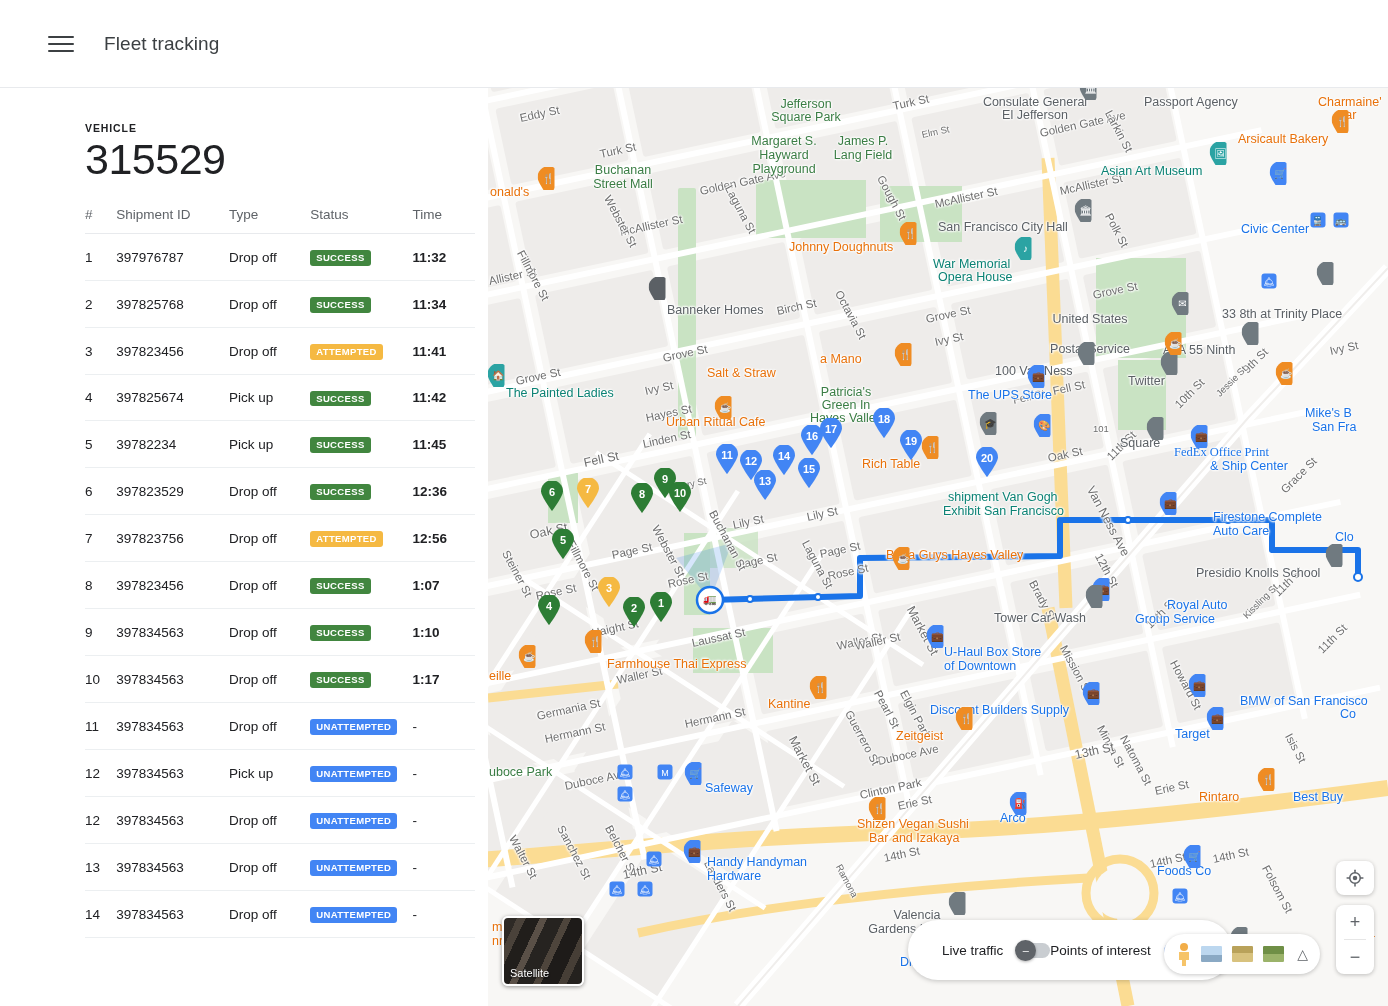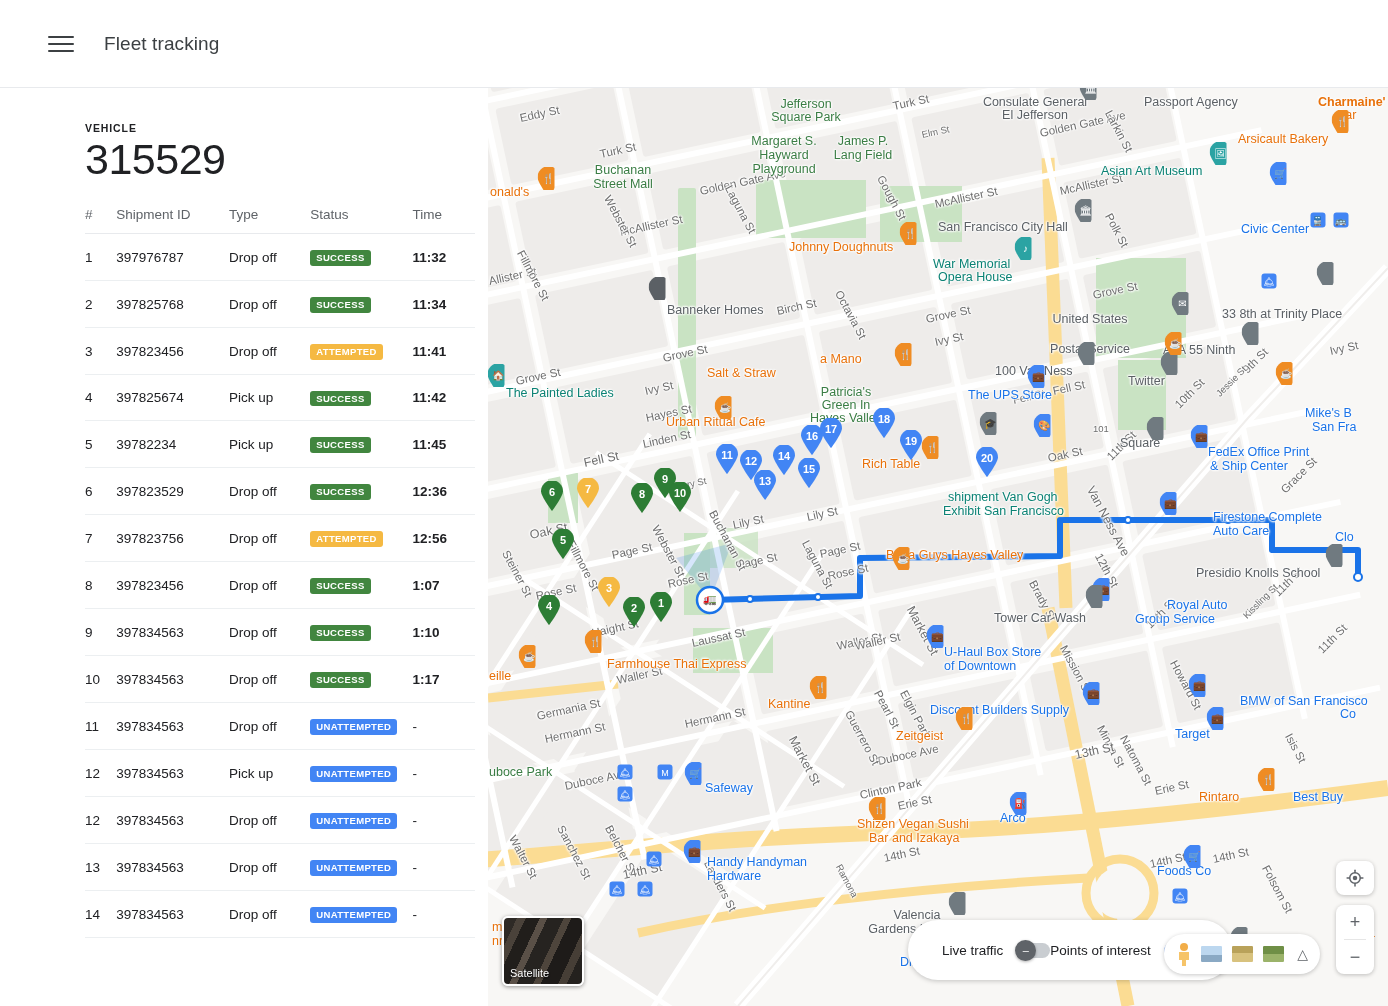--- a/index.html
+++ b/index.html
@@ -581,21 +581,21 @@
         <div class="mlabel poi-green ctr lg" style="left: 296px; top: 74px;">Playground</div>
         <div class="mlabel poi-green ctr lg" style="left: 375px; top: 46px;">James P.</div>
         <div class="mlabel poi-green ctr lg" style="left: 375px; top: 60px;">Lang Field</div>
         <div class="mlabel poi-green ctr lg" style="left: 135px; top: 75px;">Buchanan</div>
         <div class="mlabel poi-green ctr lg" style="left: 135px; top: 89px;">Street Mall</div>
         <div class="mlabel poi-biz lg" style="left: 2px; top: 97px;">onald's</div>
         <div class="mlabel poi-biz lg" style="left: 301px; top: 152px;">Johnny Doughnuts</div>
         <div class="mlabel poi-gray ctr lg" style="left: 547px; top: 7px;">Consulate General</div>
         <div class="mlabel poi-gray ctr lg" style="left: 547px; top: 20px;">El Jefferson</div>
         <div class="mlabel poi-gray lg" style="left: 656px; top: 7px;">Passport Agency</div>
-        <div class="mlabel poi-biz lg" style="left: 830px; top: 7px; font-weight: bold;">Charmaine'</div>
+        <div class="mlabel poi-biz lg" style="left: 830px; top: 7px;">Charmaine'</div>
         <div class="mlabel poi-biz lg" style="left: 849px; top: 20px;">Bar</div>
         <div class="mlabel poi-biz lg" style="left: 750px; top: 44px;">Arsicault Bakery</div>
         <div class="mlabel poi-teal lg" style="left: 613px; top: 76px;">Asian Art Museum</div>
         <div class="mlabel poi-gray lg" style="left: 450px; top: 132px;">San Francisco City Hall</div>
         <div class="mlabel poi-blue lg" style="left: 753px; top: 134px;">Civic Center</div>
         <div class="mlabel poi-teal lg" style="left: 445px; top: 169px;">War Memorial</div>
         <div class="mlabel poi-teal lg" style="left: 450px; top: 182px;">Opera House</div>
         <div class="mlabel poi-gray lg" style="left: 179px; top: 215px;">Banneker Homes</div>
         <div class="mlabel poi-gray ctr lg" style="left: 602px; top: 224px;">United States</div>
         <div class="mlabel poi-gray ctr lg" style="left: 602px; top: 254px;">Postal Service</div>
@@ -607,21 +607,21 @@
         <div class="mlabel poi-gray lg" style="left: 507px; top: 276px;">100 Van Ness</div>
         <div class="mlabel poi-blue lg" style="left: 480px; top: 300px;">The UPS Store</div>
         <div class="mlabel poi-gray lg" style="left: 640px; top: 286px;">Twitter</div>
         <div class="mlabel poi-green ctr lg" style="left: 358px; top: 297px;">Patricia's</div>
         <div class="mlabel poi-green ctr lg" style="left: 358px; top: 310px;">Green In</div>
         <div class="mlabel poi-green ctr lg" style="left: 358px; top: 323px;">Hayes Valley</div>
         <div class="mlabel poi-biz lg" style="left: 178px; top: 327px;">Urban Ritual Cafe</div>
         <div class="mlabel poi-blue lg" style="left: 817px; top: 318px;">Mike's B</div>
         <div class="mlabel poi-blue lg" style="left: 824px; top: 332px;">San Fra</div>
         <div class="mlabel poi-biz lg" style="left: 374px; top: 369px;">Rich Table</div>
-        <div class="mlabel poi-blue lg" style="left: 720px; top: 357px;">FedEx Office Print</div>
+        <div class="mlabel poi-blue lg" style="left: 686px; top: 357px; font-family: Liberation Serif, serif;">FedEx Office Print</div>
         <div class="mlabel poi-blue lg" style="left: 722px; top: 371px;">&amp; Ship Center</div>
         <div class="mlabel poi-gray lg" style="left: 632px; top: 348px;">Square</div>
         <div class="mlabel poi-teal lg" style="left: 460px; top: 402px;">shipment Van Gogh</div>
         <div class="mlabel poi-teal lg" style="left: 455px; top: 416px;">Exhibit San Francisco</div>
         <div class="mlabel poi-blue lg" style="left: 725px; top: 422px;">Firestone Complete</div>
         <div class="mlabel poi-blue lg" style="left: 725px; top: 436px;">Auto Care</div>
         <div class="mlabel poi-blue lg" style="left: 847px; top: 442px;">Clo</div>
         <div class="mlabel poi-biz lg" style="left: 398px; top: 460px;">Boba Guys Hayes Valley</div>
         <div class="mlabel poi-gray lg" style="left: 708px; top: 478px;">Presidio Knolls School</div>
         <div class="mlabel poi-blue lg" style="left: 679px; top: 510px;">Royal Auto</div>

